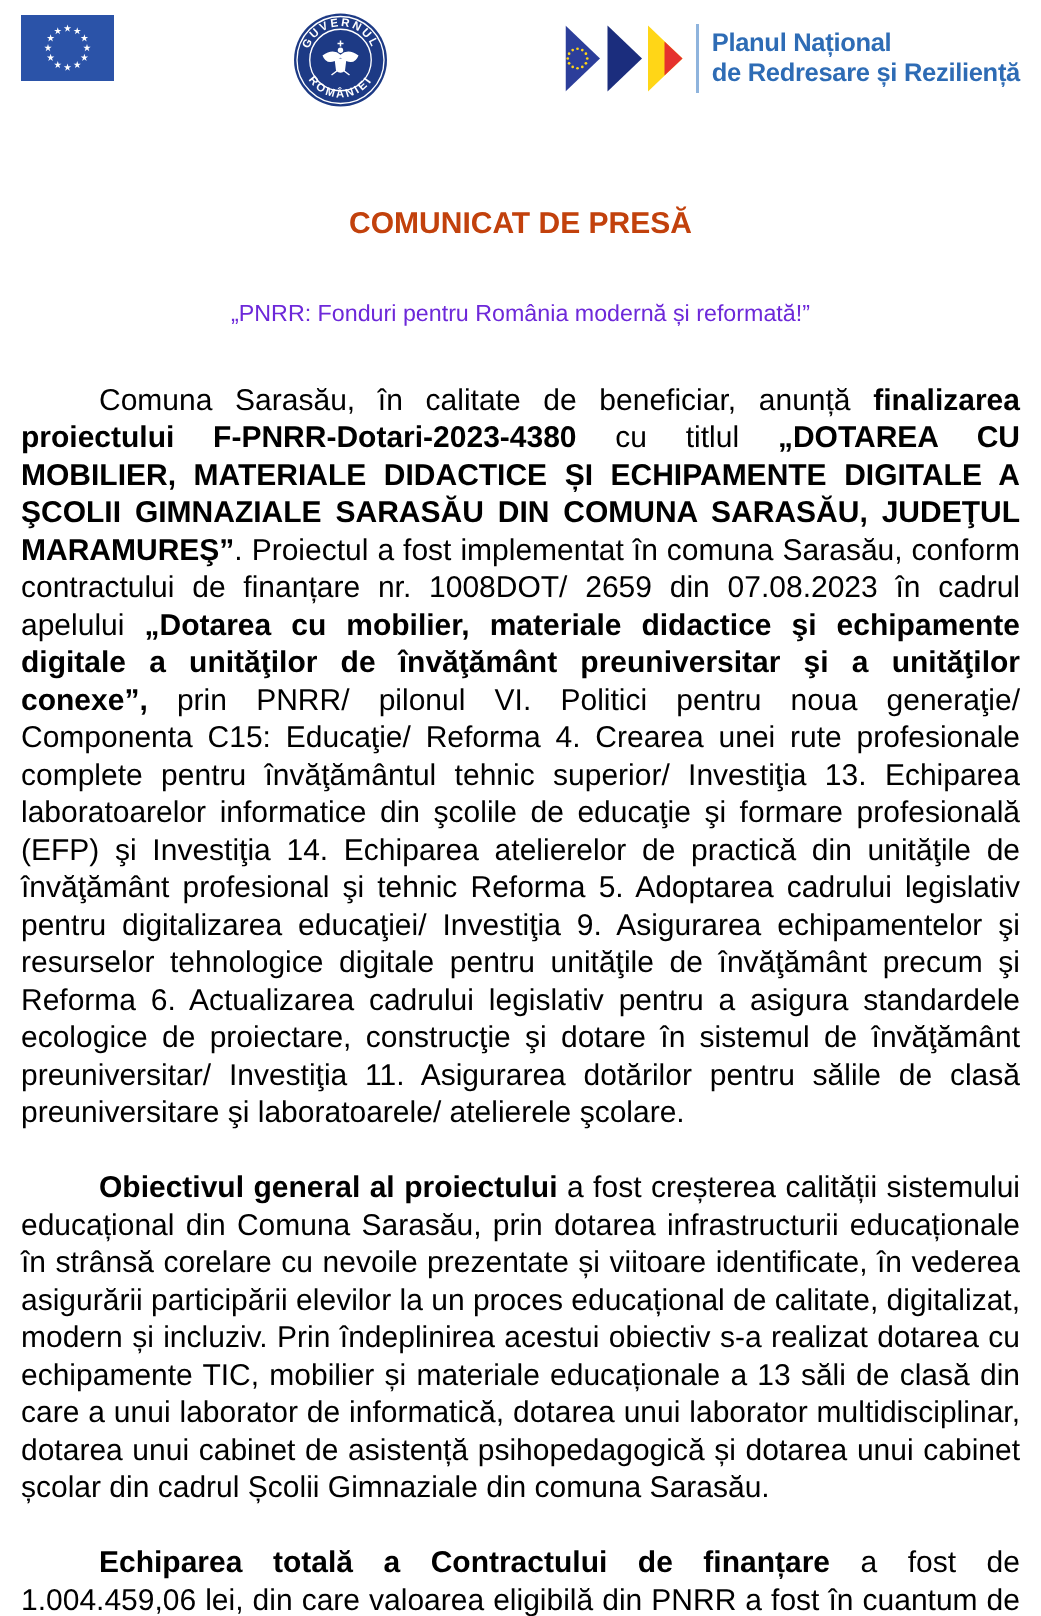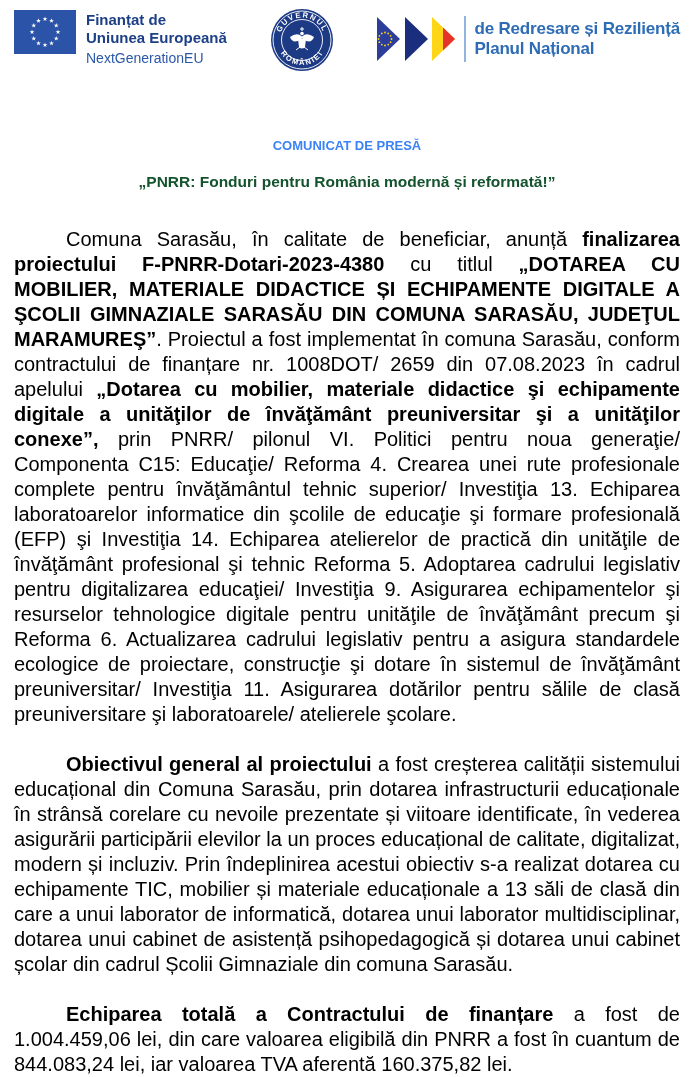--- a/index.html
+++ b/index.html
@@ -16,22 +16,22 @@
   .eu-block { display:flex; align-items:flex-start; gap:10px; margin-top:2px; }
   .eu-text { line-height:1.22; padding-top:1px; }
   .eu-text .l1, .eu-text .l2 { font-weight:bold; color:#1c3f86; font-size:15px; }
   .eu-text .l3 { color:#2a58a8; font-size:14px; margin-top:2px; }
   .gov-block { margin-top:0; }
   .pnrr-block { display:flex; align-items:center; gap:8px; margin-top:6px; }
   .pnrr-divider { width:2px; height:46px; background:#8fb4dd; }
   .pnrr-text { color:#2e6cb5; font-weight:bold; font-size:17px; line-height:1.15; letter-spacing:-0.2px; }
 
   
-  .doc-title { text-align:center; color:#3b82f6; font-weight:bold; font-size:13px; margin-top:58px; }
-  .doc-subtitle { text-align:center; color:#14532d; font-weight:bold; font-size:15.5px; margin-top:20px; }
+  .doc-title { text-align:center; color:#c2410c; font-weight:bold; font-size:20px; margin-top:58px; }
+  .doc-subtitle { text-align:center; color:#6d28d9; font-weight:normal; font-size:15.5px; margin-top:40px; }
 
   
   .body-text { margin-top:36px; }
   .para {
     font-size:20px; line-height:25px; text-align:justify;
     text-indent:52px; margin-bottom:25px; color:#000;
   }
   .para .bold, .bold { font-weight:bold; }
   .contact { margin-left:52px; font-size:15.5px; line-height:25px; }
   .contact .label { font-weight:bold; }
@@ -55,25 +55,20 @@
           <use href="#st" x="44" y="22"></use>
         <use href="#st" x="42.26" y="28.5"></use>
           <use href="#st" x="37.5" y="33.26"></use>
         <use href="#st" x="31" y="35"></use>
           <use href="#st" x="24.5" y="33.26"></use>
         <use href="#st" x="19.74" y="28.5"></use>
           <use href="#st" x="18" y="22"></use>
         <use href="#st" x="19.74" y="15.5"></use>
           <use href="#st" x="24.5" y="10.74"></use>
       </svg>
-      <div class="eu-text">
-        <div class="l1">Finanțat de</div>
-        <div class="l2">Uniunea Europeană</div>
-        <div class="l3">NextGenerationEU</div>
-      </div>
     </div>
 
     <div class="gov-block">
       <svg width="64" height="64" viewBox="0 0 64 64">
         <circle cx="32" cy="32" r="31" fill="#1d3a85"></circle>
         <circle cx="32" cy="32" r="29" fill="none" stroke="#ffffff" stroke-width="0.9"></circle>
         <circle cx="32" cy="32" r="20.5" fill="none" stroke="#ffffff" stroke-width="0.9"></circle>
         <defs>
           <path id="arcTop" d="M 9.5 32 A 22.5 22.5 0 0 1 54.5 32"></path>
           <path id="arcBot" d="M 7 32 A 25 25 0 0 0 57 32"></path>
@@ -110,22 +105,22 @@
             <circle cx="1.5" cy="25" r="0.9"></circle>
           <circle cx="2.4" cy="21.8" r="0.9"></circle>
             <circle cx="4.8" cy="19.4" r="0.9"></circle>
         </g>
         <polygon points="28,3 51,25 28,47" fill="#1b2d7d"></polygon>
         <polygon points="55,3 78,25 55,47" fill="#ffd617"></polygon>
         <polygon points="66,13.6 78,25 66,36.4" fill="#e5322d"></polygon>
       </svg>
       <div class="pnrr-divider"></div>
       <div class="pnrr-text">
+        <div>Planul Național</div>
         <div>de Redresare și Reziliență</div>
-        <div>Planul Național</div>
       </div>
     </div>
   </div>
 
   <div class="doc-title">COMUNICAT DE PRESĂ</div>
   <div class="doc-subtitle">„PNRR: Fonduri pentru România modernă și reformată!”</div>
 
   <div class="body-text">
     <p class="para"><span>Comuna Sarasău, în calitate de beneficiar, anunță </span><span class="bold">finalizarea proiectului F-PNRR-Dotari-2023-4380</span><span> cu titlul </span><span class="bold">„DOTAREA CU MOBILIER, MATERIALE DIDACTICE ȘI ECHIPAMENTE DIGITALE A ŞCOLII GIMNAZIALE SARASĂU DIN COMUNA SARASĂU, JUDEŢUL MARAMUREŞ”</span><span>. Proiectul a fost implementat în comuna Sarasău, conform contractului de finanțare nr. 1008DOT/ 2659 din 07.08.2023 în cadrul apelului </span><span class="bold">„Dotarea cu mobilier, materiale didactice şi echipamente digitale a unităţilor de învăţământ preuniversitar şi a unităţilor conexe”,</span><span> prin PNRR/ pilonul VI. Politici pentru noua generaţie/ Componenta C15: Educaţie/ Reforma 4. Crearea unei rute profesionale complete pentru învăţământul tehnic superior/ Investiţia 13. Echiparea laboratoarelor informatice din şcolile de educaţie şi formare profesională (EFP) şi Investiţia 14. Echiparea atelierelor de practică din unităţile de învăţământ profesional şi tehnic Reforma 5. Adoptarea cadrului legislativ pentru digitalizarea educaţiei/ Investiţia 9. Asigurarea echipamentelor şi resurselor tehnologice digitale pentru unităţile de învăţământ precum şi Reforma 6. Actualizarea cadrului legislativ pentru a asigura standardele ecologice de proiectare, construcţie şi dotare în sistemul de învăţământ preuniversitar/ Investiţia 11. Asigurarea dotărilor pentru sălile de clasă preuniversitare şi laboratoarele/ atelierele şcolare.</span></p>
     <p class="para"><span class="bold">Obiectivul general al proiectului</span><span> a fost creșterea calității sistemului educațional din Comuna Sarasău, prin dotarea infrastructurii educaționale în strânsă corelare cu nevoile prezentate și viitoare identificate, în vederea asigurării participării elevilor la un proces educațional de calitate, digitalizat, modern și incluziv. Prin îndeplinirea acestui obiectiv s-a realizat dotarea cu echipamente TIC, mobilier și materiale educaționale a 13 săli de clasă din care a unui laborator de informatică, dotarea unui laborator multidisciplinar, dotarea unui cabinet de asistență psihopedagogică și dotarea unui cabinet școlar din cadrul Școlii Gimnaziale din comuna Sarasău.</span></p>

